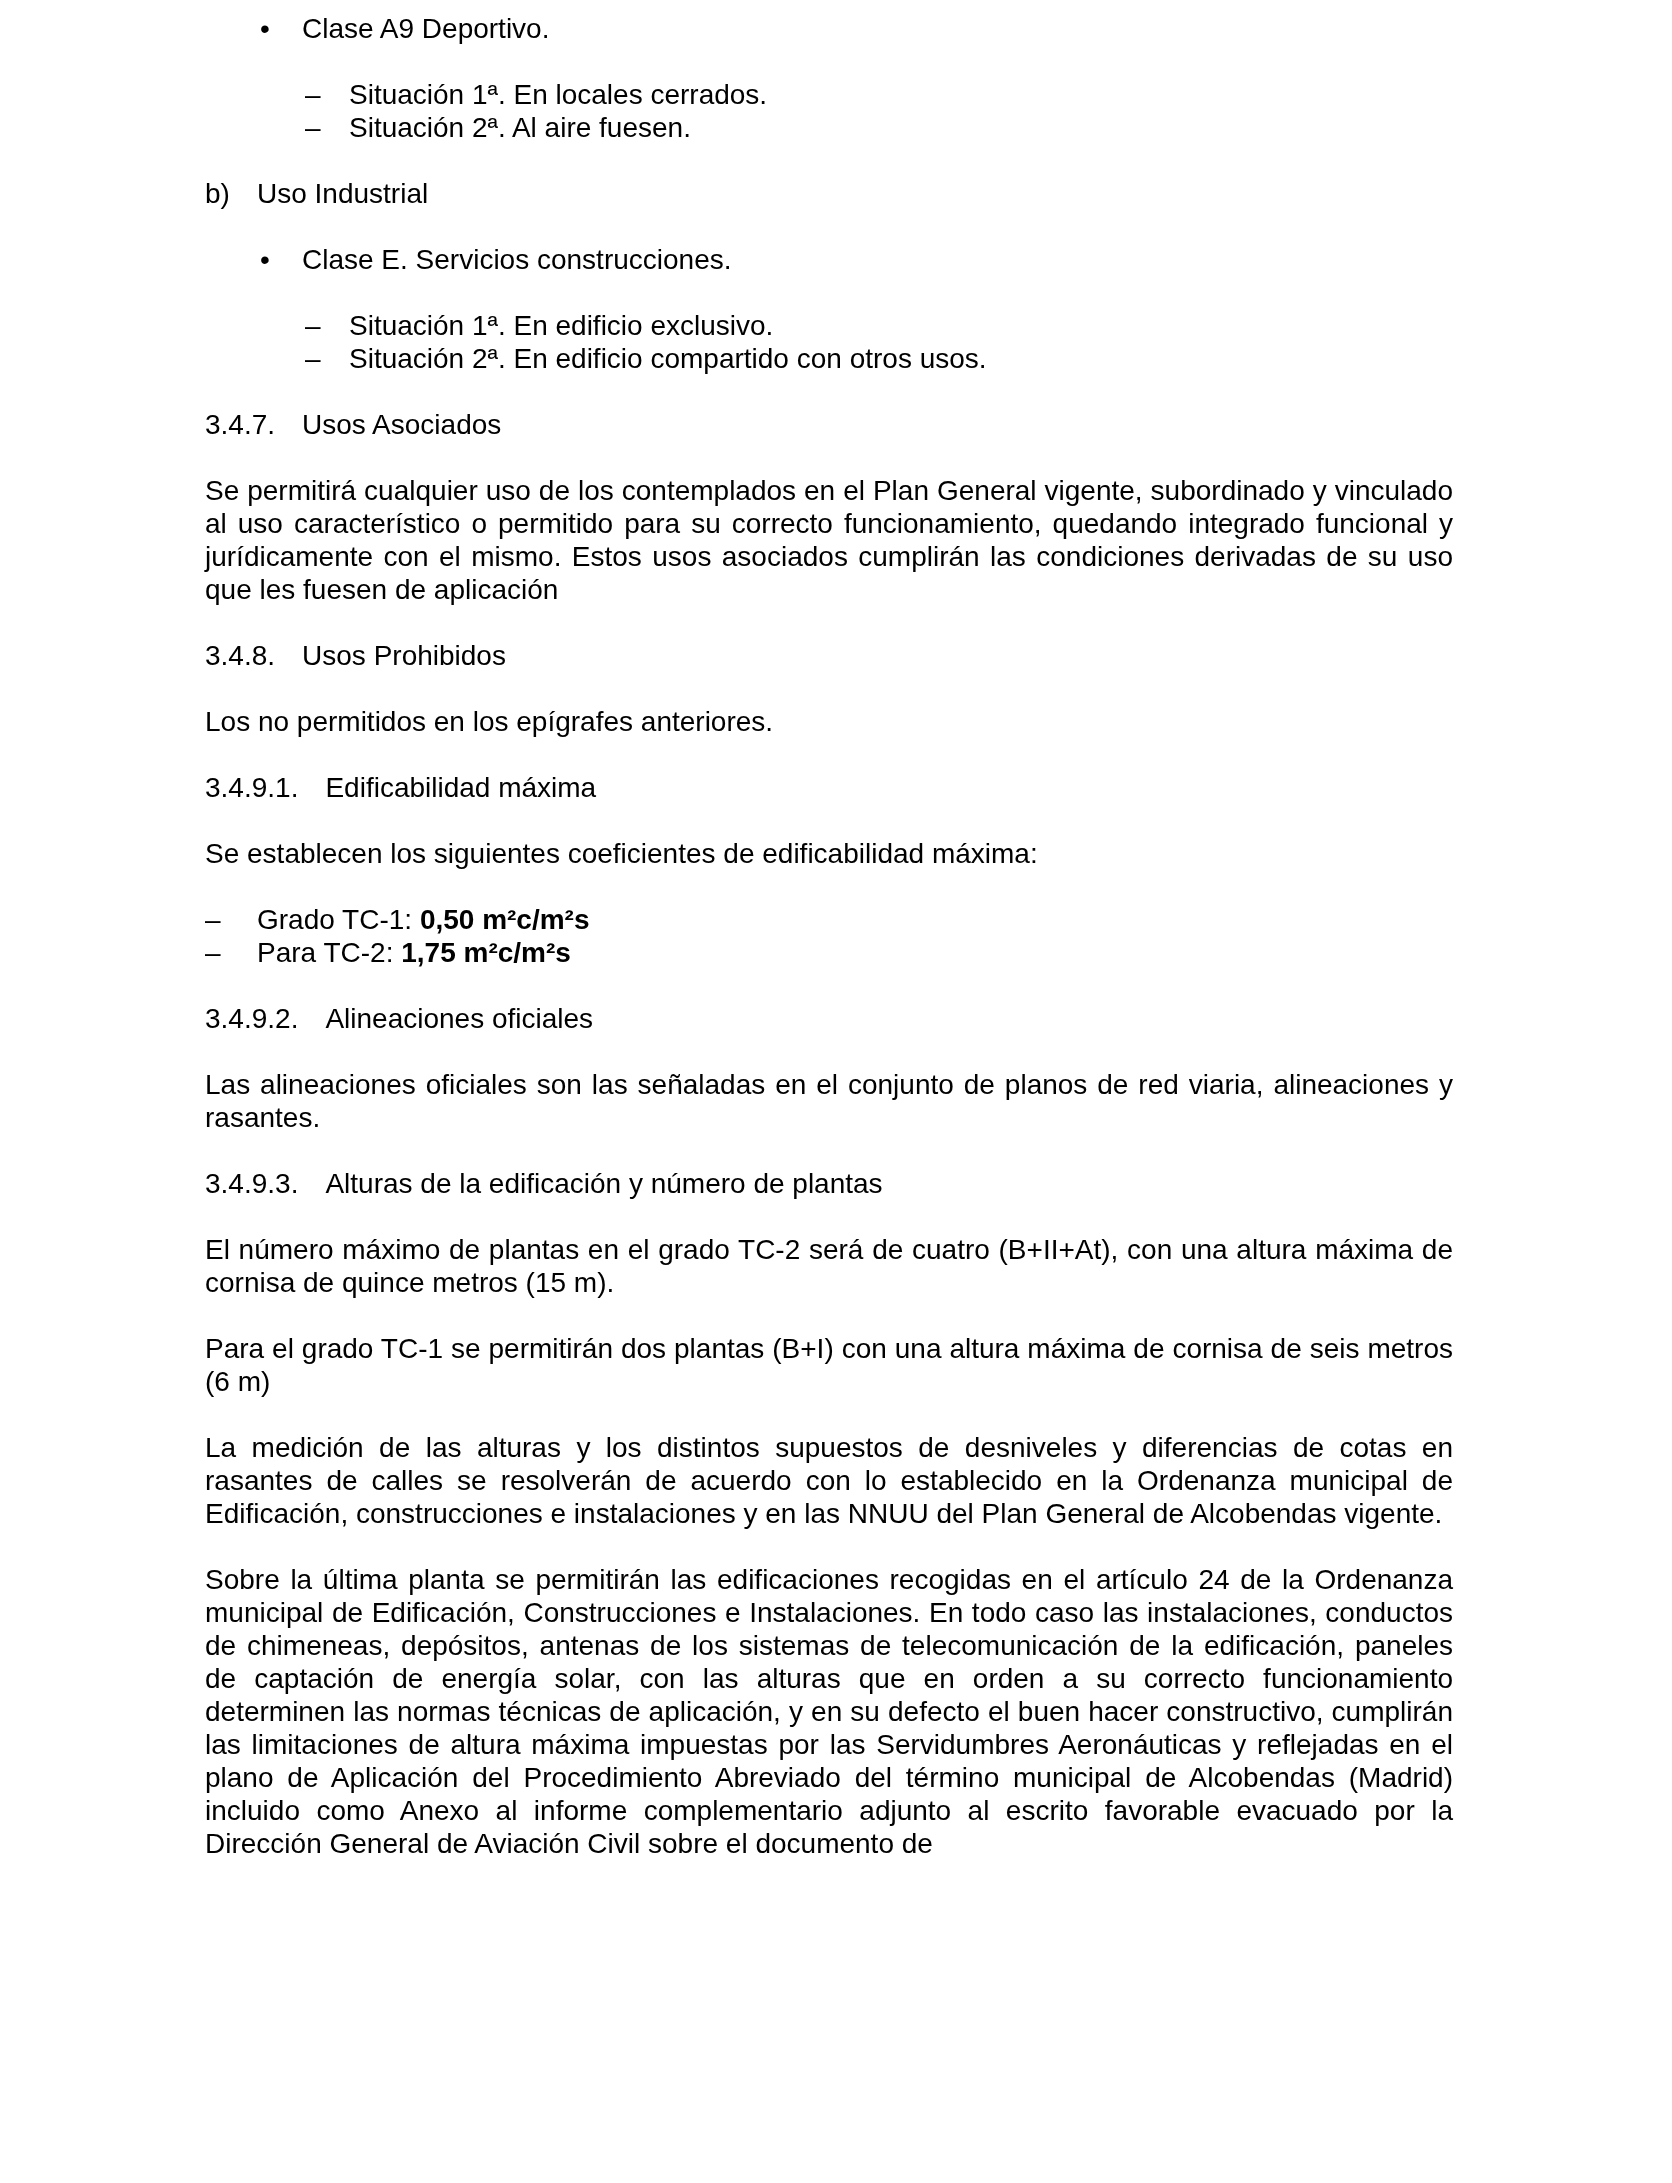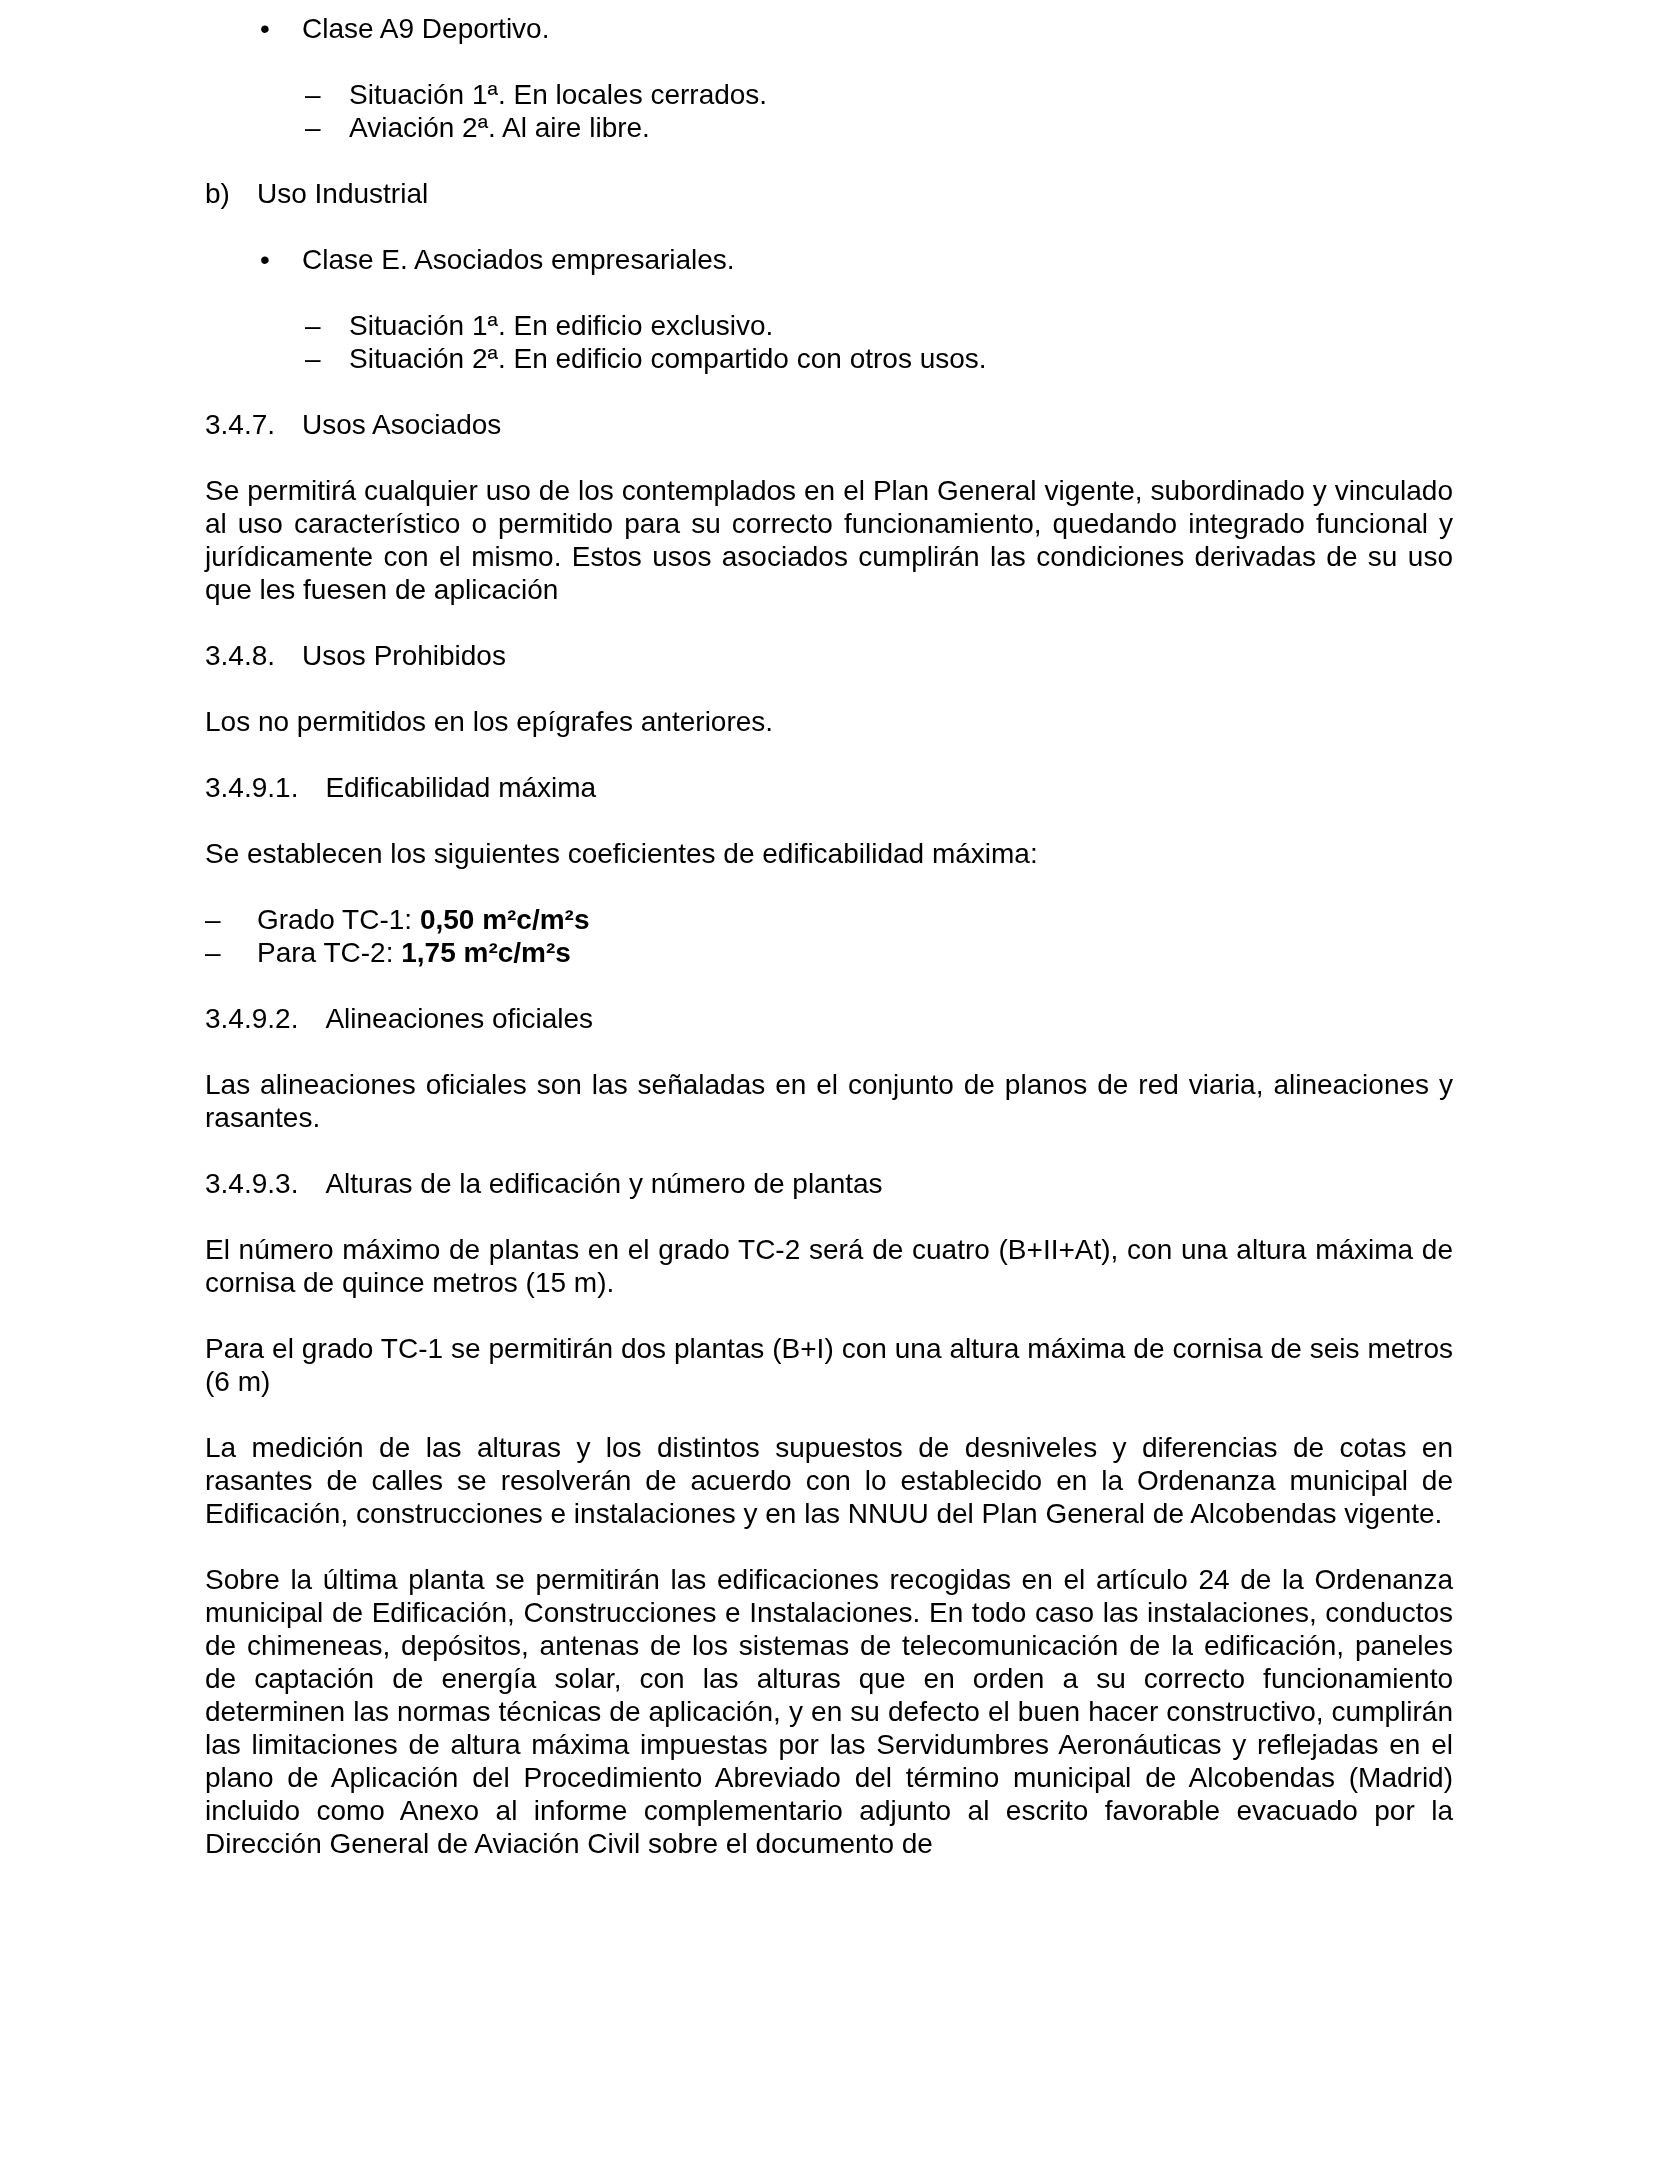--- a/index.html
+++ b/index.html
@@ -56,32 +56,32 @@
       <span>Clase A9 Deportivo.</span>
     </div>
 
     <div>
       <div class="li2">
         <span class="marker">–</span>
         <span>Situación 1ª. En locales cerrados.</span>
       </div>
       <div class="li2">
         <span class="marker">–</span>
-        <span>Aviación 2ª. Al aire libre.</span>
+        <span>Situación 2ª. Al aire fuesen.</span>
       </div>
     </div>
 
     <div class="li0">
       <span class="marker">b)</span>
       <span>Uso Industrial</span>
     </div>
 
     <div class="li1">
       <span class="marker">•</span>
-      <span>Clase E. Asociados empresariales.</span>
+      <span>Clase E. Servicios construcciones.</span>
     </div>
 
     <div>
       <div class="li2">
         <span class="marker">–</span>
         <span>Situación 1ª. En edificio exclusivo.</span>
       </div>
       <div class="li2">
         <span class="marker">–</span>
         <span>Situación 2ª. En edificio compartido con otros usos.</span>

